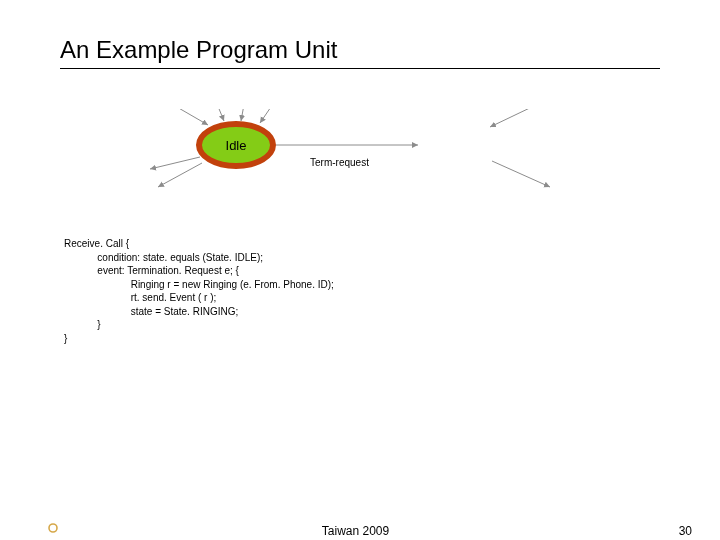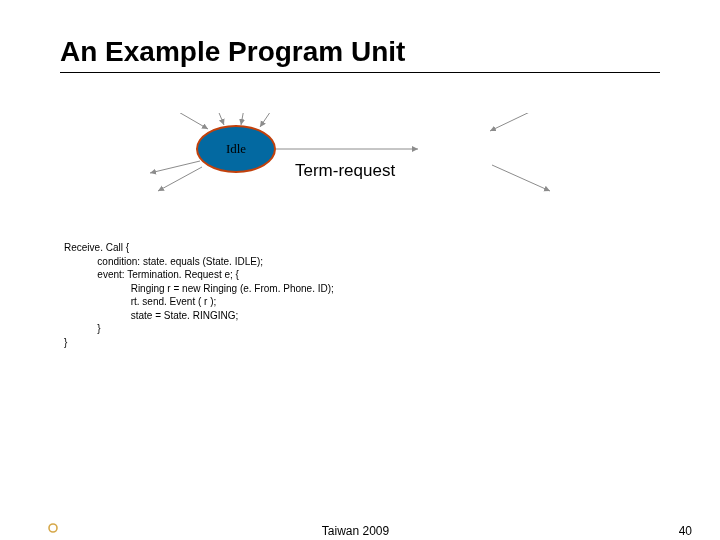--- a/index.html
+++ b/index.html
@@ -1,27 +1,27 @@
 <!DOCTYPE html>
 <html><head>
 <meta charset="utf-8">
 <style>
   * { margin: 0; padding: 0; box-sizing: border-box; }
   html, body { width: 720px; height: 540px; background: #fff; font-family: Verdana, Geneva, sans-serif; color: #000; position: relative; }
   .slide { width: 720px; height: 540px; position: relative; padding: 36px 60px 40px 60px; }
-  .title { font-family: Arial, Helvetica, sans-serif; font-size: 28px; font-weight: 700; margin-bottom: 2px; }
+  .title { font-family: Arial, Helvetica, sans-serif; font-size: 24px; font-weight: 400; margin-bottom: 2px; }
   .title-rule { border: none; border-top: 1.5px solid #000; margin: 4px 0 40px 0; }
   .bullet-o { position: absolute; left: 48px; top: 523px; width: 10px; height: 10px; }
   .bullet-o svg { display: block; }
   .diagram { position: relative; width: 480px; height: 100px; margin: 0 auto 28px auto; }
-  .state { position: absolute; width: 80px; height: 48px; border: 2px solid #c2410c; border-radius: 50%; background: #0369a1; display: flex; align-items: center; justify-content: center; font-family: Liberation Serif, serif; font-size: 13px; }
+  .state { position: absolute; width: 80px; height: 48px; border: 6px solid #c2410c; border-radius: 50%; background: #84cc16; display: flex; align-items: center; justify-content: center; font-family: Liberation Sans, sans-serif; font-size: 13px; }
   .state.idle { left: 76px; top: 12px; }
   .state.ringing { left: 298px; top: 12px; }
   .arrows { position: absolute; left: 0; top: 0; width: 480px; height: 100px; }
-  .edge-label { position: absolute; left: 175px; top: 48px; font-family: Verdana, sans-serif; font-size: 17px; }
+  .edge-label { position: absolute; left: 190px; top: 48px; font-family: Verdana, sans-serif; font-size: 10px; }
   .code { font-family: Verdana, sans-serif; font-size: 10px; line-height: 1.35; white-space: pre; margin-left: 4px; }
   .footer { position: absolute; bottom: 16px; left: 0; width: 720px; font-family: Verdana, sans-serif; font-size: 12px; }
   .footer .center { position: absolute; left: 0; right: 9px; text-align: center; }
   .footer .num { position: absolute; right: 28px; }
 </style>
 </head>
 <body>
 
 <div class="slide">
 
@@ -58,21 +58,21 @@
 <span>            condition: state. equals (State. IDLE);</span>
 <span>            event: Termination. Request e; {</span>
 <span>                        Ringing r = new Ringing (e. From. Phone. ID);</span>
 <span>                        rt. send. Event ( r );</span>
 <span>                        state = State. RINGING;</span>
 <span>            }</span>
 <span>}</span></div>
 
   <div class="footer">
     <span class="center">Taiwan 2009</span>
-    <span class="num">40</span>
+    <span class="num">30</span>
   </div>
 
   <span class="bullet-o">
     <svg width="10" height="10">
         <circle cx="5" cy="5" r="4" fill="none" stroke="#d6a84a" stroke-width="1.6"></circle>
       </svg>
   </span>
 
 </div>
 

